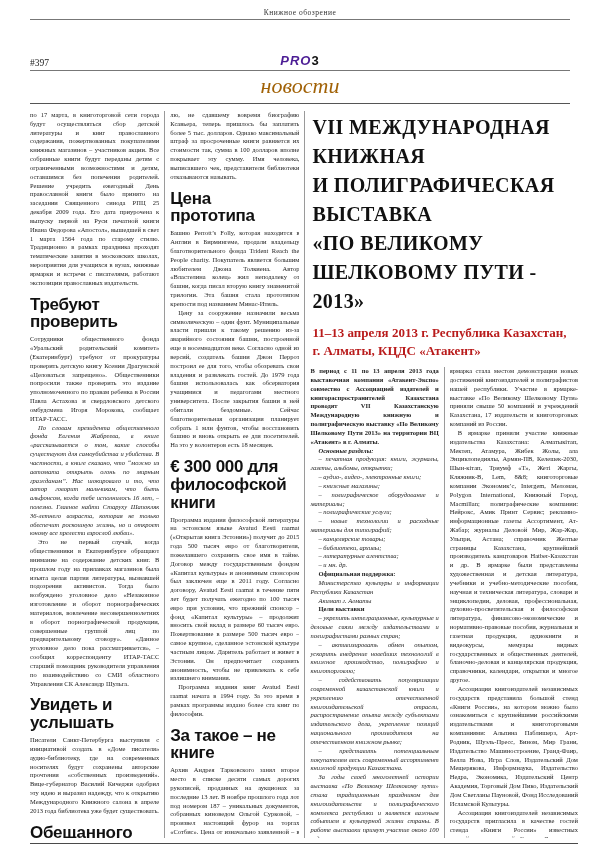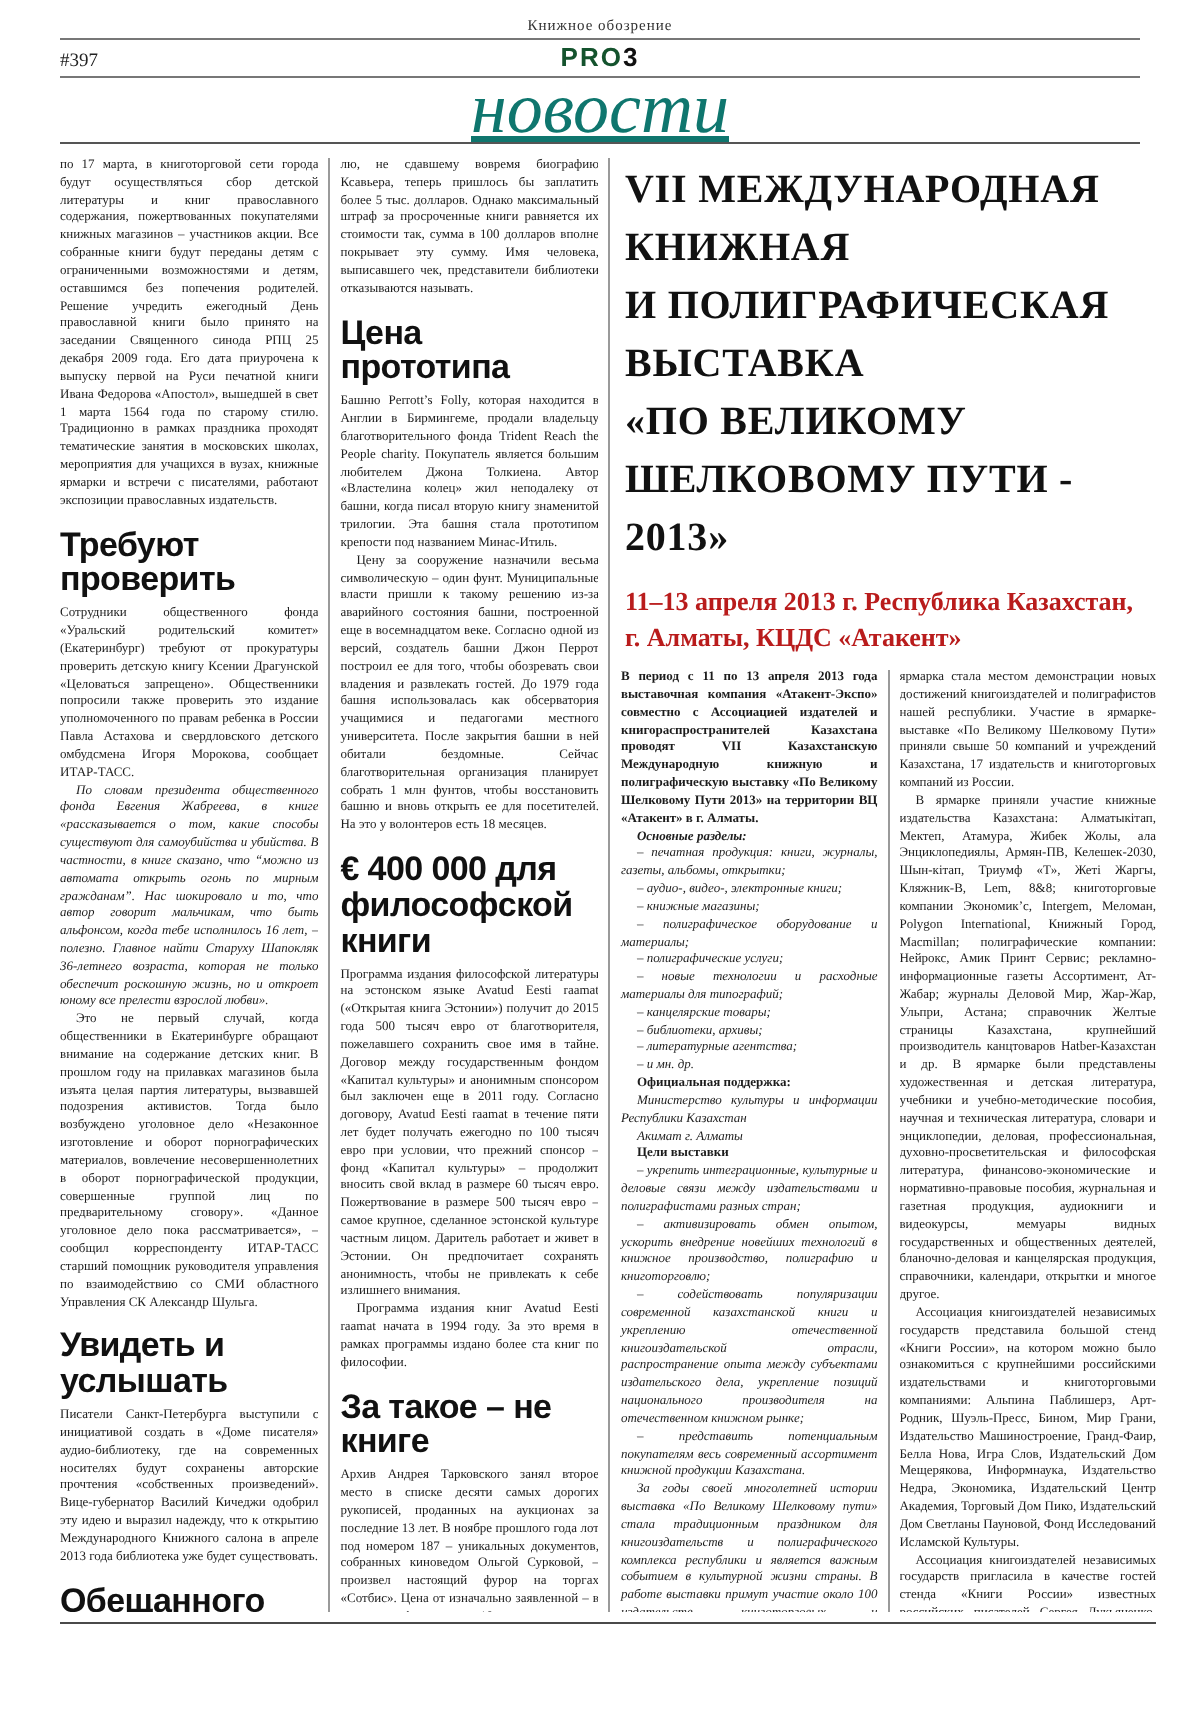--- a/index.html
+++ b/index.html
@@ -3,29 +3,29 @@
 <meta charset="utf-8">
 <style>
   html,body{margin:0;padding:0;background:#fff;}
   .page{position:relative;width:600px;height:862px;background:#fff;color:#1c1c1c;overflow:hidden;
         font-family:"Liberation Serif","DejaVu Serif",serif;}
   
   .paper-name{text-align:center;font-size:7.5px;letter-spacing:.5px;color:#333;padding-top:8px;}
   .rule{border:0;border-top:1px solid #777;margin:2px 30px 0 30px;}
   .rule.thick{border-top:1.6px solid #555;}
   .mast-row{display:flex;align-items:flex-end;margin:1px 30px 0 30px;}
-  .mast-row>span{flex:1;}
+  .mast-row>span{flex:1;margin-top:32px;}
   .issue{font-size:9.5px;color:#222;}
   .pro{text-align:center;font-family:"Liberation Sans","DejaVu Sans",sans-serif;font-weight:bold;
        font-size:13px;letter-spacing:1px;}
-  .pro-gray{color:#14532d;}
+  .pro-gray{color:#4c1d95;font-style:italic;}
   .pro-num{color:#111;}
   .mast-right{text-align:right;}
-  .section-title{text-align:center;font-style:italic;font-size:36px;line-height:30px;margin-top:0;
-                 font-family:"Liberation Serif","DejaVu Serif",serif;color:#0f766e;text-decoration:underline;}
+  .section-title{text-align:center;font-style:italic;font-size:22px;line-height:30px;margin-top:0;
+                 font-family:"Liberation Serif","DejaVu Serif",serif;color:#a16207;}
   
   .cols{display:flex;margin:7px 22px 0 30px;height:727px;overflow:hidden;}
   .vdiv{width:1px;background:#9a9a9a;margin:0 5px;flex:none;}
   .col{flex:1;min-width:0;overflow:hidden;}
   .col p{margin:0;font-size:6.5px;line-height:1.36;text-align:justify;text-indent:8px;
          -webkit-hyphens:auto;hyphens:auto;}
   .col p.ni{text-indent:0;}
   .col p.i{font-style:italic;}
   .col p.b{font-weight:bold;}
   .col p.bi{font-weight:bold;font-style:italic;}
@@ -69,21 +69,21 @@
         <p class="ni">Писатели Санкт-Петербурга выступили с инициативой создать в «Доме писателя» аудио-библиотеку, где на современных носителях будут сохранены авторские прочтения «собственных произведений». Вице-губернатор Василий Кичеджи одобрил эту идею и выразил надежду, что к открытию Международного Книжного салона в апреле 2013 года библиотека уже будет существовать.</p>
         <h3>Обещанного полвека ждут</h3>
         <p class="ni">В публичную библиотеку Нью-Йорка возвращена книга «Огонь Фрэнсиса Ксавьера» /Fire of Francis Xavier/, взятая оттуда 55 лет назад. Как сообщили американские СМИ, последняя дата выдачи на формуляре биографии одного из основателей ордена иезуитов – 10 апреля 1958 года. Представитель библиотеки отметил, что книга пришла по почте, и к ней был приложен чек на 100 долларов. Штраф за просроченную книгу в нью-йоркской библиотеке составляет 0,25 доллара в сутки. Таким образом, нарушите-</p>
       </div>
     <div class="vdiv"></div>
     <div class="col">
         <p class="ni">лю, не сдавшему вовремя биографию Ксавьера, теперь пришлось бы заплатить более 5 тыс. долларов. Однако максимальный штраф за просроченные книги равняется их стоимости так, сумма в 100 долларов вполне покрывает эту сумму. Имя человека, выписавшего чек, представители библиотеки отказываются называть.</p>
         <h3>Цена прототипа</h3>
         <p class="ni">Башню Perrott’s Folly, которая находится в Англии в Бирмингеме, продали владельцу благотворительного фонда Trident Reach the People charity. Покупатель является большим любителем Джона Толкиена. Автор «Властелина колец» жил неподалеку от башни, когда писал вторую книгу знаменитой трилогии. Эта башня стала прототипом крепости под названием Минас-Итиль.</p>
         <p>Цену за сооружение назначили весьма символическую – один фунт. Муниципальные власти пришли к такому решению из-за аварийного состояния башни, построенной еще в восемнадцатом веке. Согласно одной из версий, создатель башни Джон Перрот построил ее для того, чтобы обозревать свои владения и развлекать гостей. До 1979 года башня использовалась как обсерватория учащимися и педагогами местного университета. После закрытия башни в ней обитали бездомные. Сейчас благотворительная организация планирует собрать 1 млн фунтов, чтобы восстановить башню и вновь открыть ее для посетителей. На это у волонтеров есть 18 месяцев.</p>
-        <h3>€ 400 000 для философской книги</h3>
+        <h3>€ 300 000 для философской книги</h3>
         <p class="ni">Программа издания философской литературы на эстонском языке Avatud Eesti raamat («Открытая книга Эстонии») получит до 2015 года 500 тысяч евро от благотворителя, пожелавшего сохранить свое имя в тайне. Договор между государственным фондом «Капитал культуры» и анонимным спонсором был заключен еще в 2011 году. Согласно договору, Avatud Eesti raamat в течение пяти лет будет получать ежегодно по 100 тысяч евро при условии, что прежний спонсор – фонд «Капитал культуры» – продолжит вносить свой вклад в размере 60 тысяч евро. Пожертвование в размере 500 тысяч евро – самое крупное, сделанное эстонской культуре частным лицом. Даритель работает и живет в Эстонии. Он предпочитает сохранять анонимность, чтобы не привлекать к себе излишнего внимания.</p>
         <p>Программа издания книг Avatud Eesti raamat начата в 1994 году. За это время в рамках программы издано более ста книг по философии.</p>
         <h3>За такое – не книге</h3>
         <p class="ni">Архив Андрея Тарковского занял второе место в списке десяти самых дорогих рукописей, проданных на аукционах за последние 13 лет. В ноябре прошлого года лот под номером 187 – уникальных документов, собранных киноведом Ольгой Сурковой, – произвел настоящий фурор на торгах «Сотбис». Цена от изначально заявленной – в сто тысяч фунтов – за 18 минут выросла в десять раз. За архив Тарковского, среди документов которого режиссерские сценарии фильмов «Зеркало» и «Солярис» с авторскими пометками, рукописные страницы черновиков автобиографической книги «Запечатленное время», боролись 22 участника. В итоге заветное «продано» прозвучало на отметке «1 миллион 300 тысяч фунтов стерлингов», что почти в 15 раз превысило ожидания экспертов. Архив был приобретен по инициативе правительства Ивановской области и возвращен в город Юрьевец для постоянной экспозиции в доме-музее Андрея Тарковского.</p>
       </div>
     <div class="vdiv"></div>
     <div class="feature">
       <div class="f-title">VII МЕЖДУНАРОДНАЯ КНИЖНАЯ
 И ПОЛИГРАФИЧЕСКАЯ ВЫСТАВКА
 «ПО ВЕЛИКОМУ ШЕЛКОВОМУ ПУТИ - 2013»</div>

